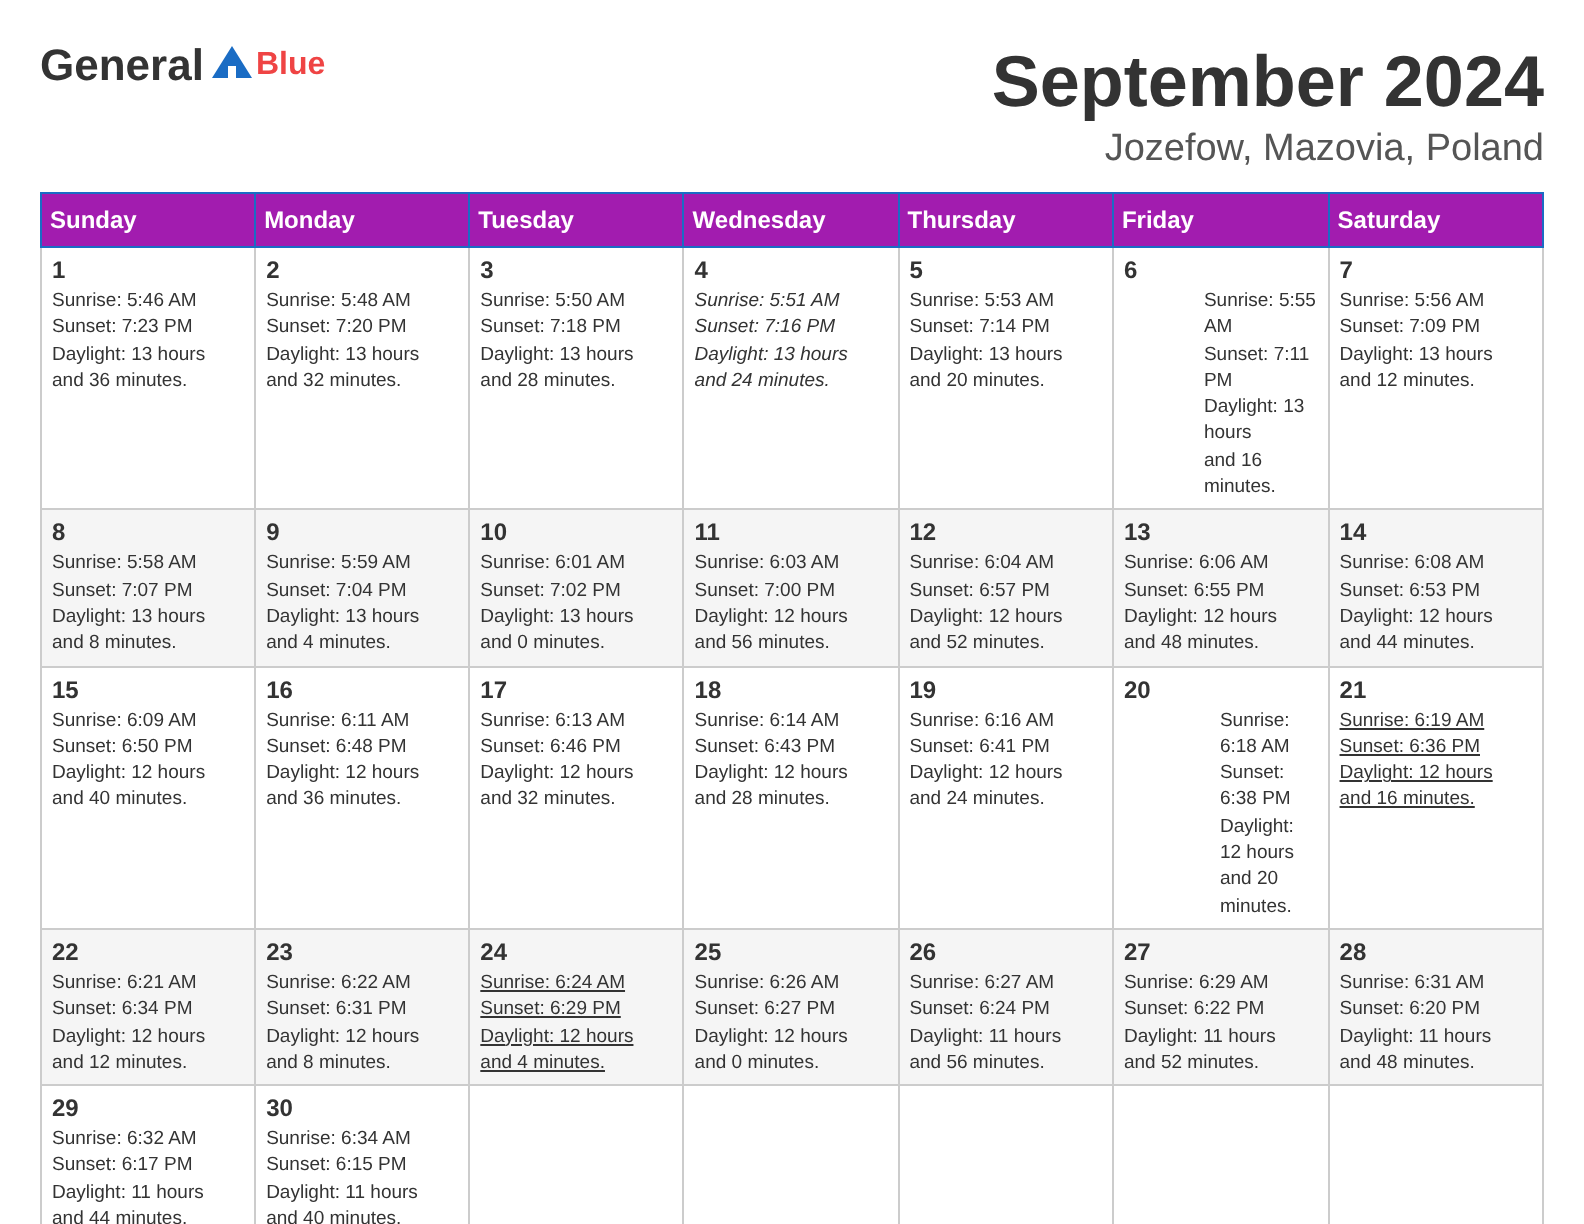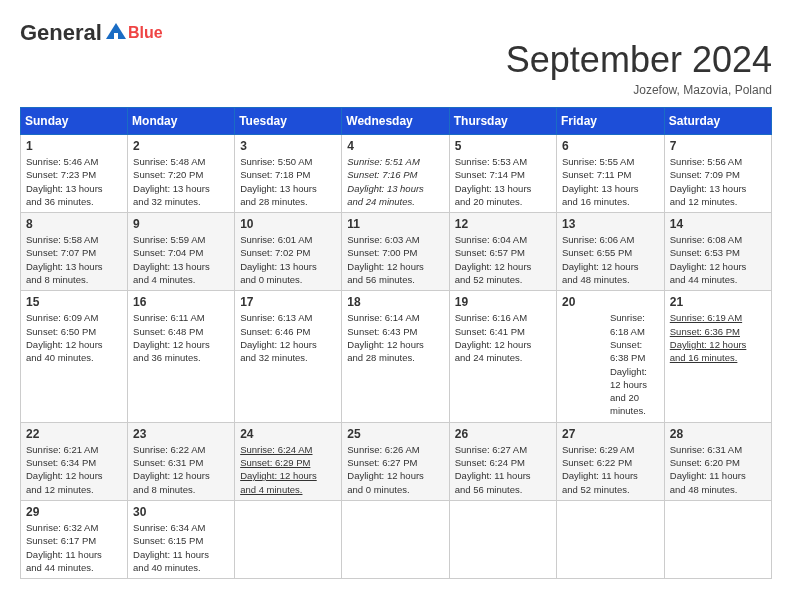--- a/index.html
+++ b/index.html
@@ -37,36 +37,35 @@
     .logo-icon {
       width: 24px;
       height: 24px;
       margin-left: 2px;
     }
     .title-area {
       text-align: right;
     }
     .month-title {
       font-size: 36px;
-      font-weight: normal;
+      font-weight: bold;
       color: #333;
-      margin-top: 19px;
     }
     .location {
-      font-size: 12px;
+      font-size: 19px;
       color: #555;
       margin-top: 2px;
     }
     .calendar {
       width: 100%;
       border-collapse: collapse;
       font-size: 10px;
     }
     .calendar th {
-      background: #1d4ed8;
+      background: #a21caf;
       color: #fff;
       padding: 6px 4px;
       text-align: left;
       font-size: 12px;
       font-weight: bold;
       border: 1px solid #1a6cc4;
     }
     .calendar td {
       vertical-align: top;
       padding: 4px 5px;
@@ -158,21 +157,21 @@
         </td>
         <td>
           <span class="day-num">5</span>
           <div class="day-info" style="white-space: pre-line;">Sunrise: 5:53 AM
 Sunset: 7:14 PM
 Daylight: 13 hours
 and 20 minutes.</div>
         </td>
         <td>
           <span class="day-num">6</span>
-          <div class="day-info" style="white-space: pre-line;">Sunrise: 5:55 AM
+          <div class="day-info" style="white-space: pre-line; margin-left: 40px;">Sunrise: 5:55 AM
 Sunset: 7:11 PM
 Daylight: 13 hours
 and 16 minutes.</div>
         </td>
         <td>
           <span class="day-num">7</span>
           <div class="day-info" style="white-space: pre-line;">Sunrise: 5:56 AM
 Sunset: 7:09 PM
 Daylight: 13 hours
 and 12 minutes.</div>

